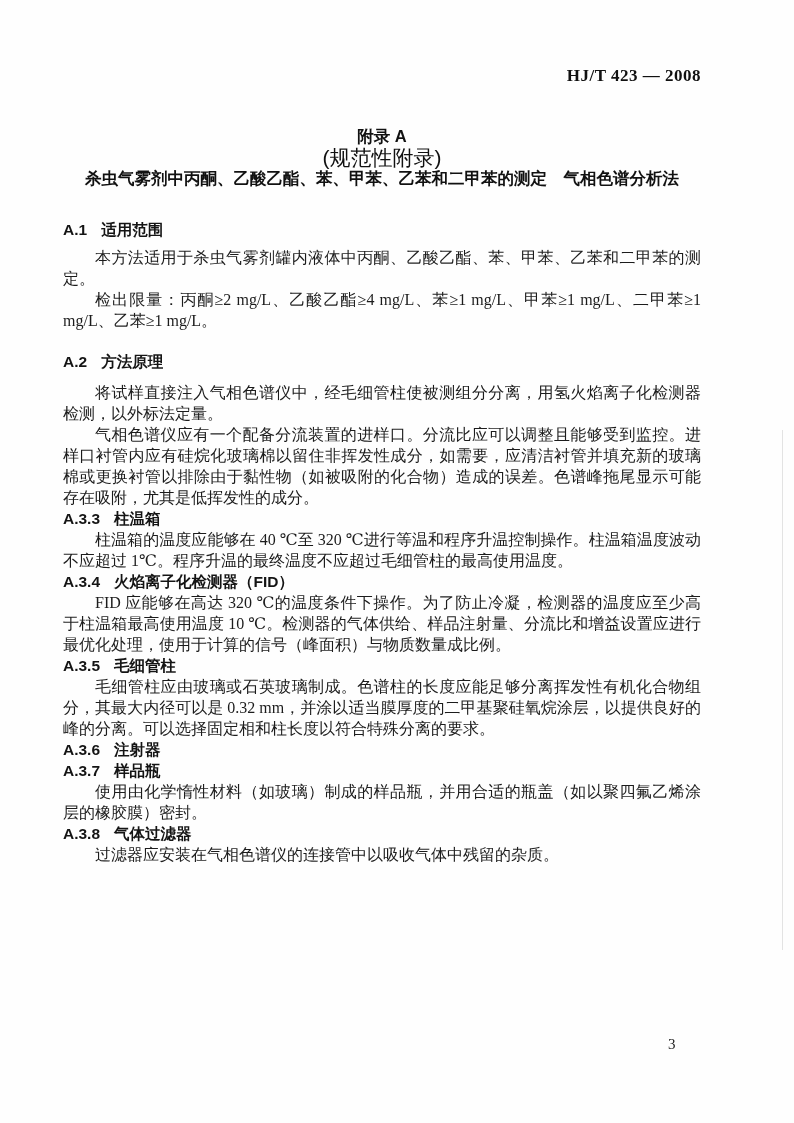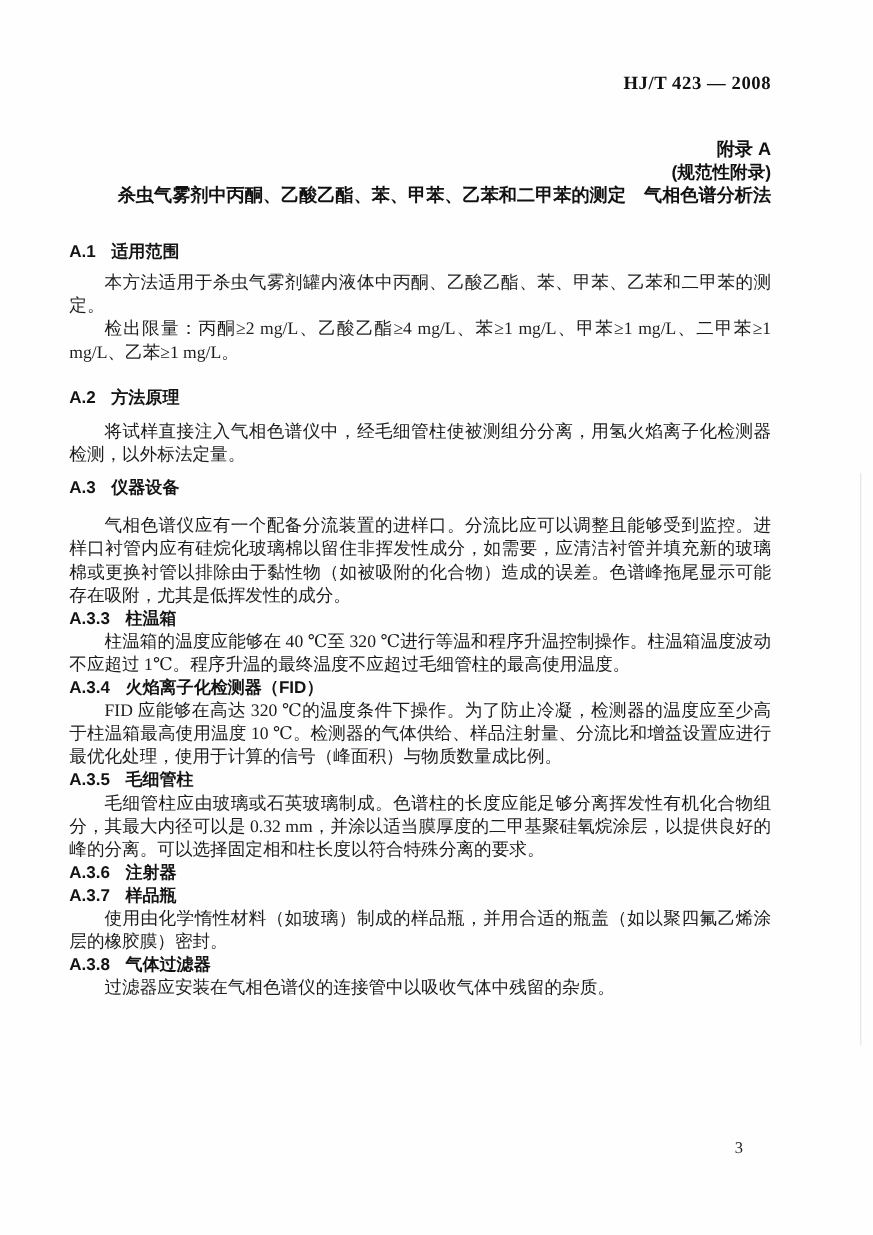--- a/index.html
+++ b/index.html
@@ -27,26 +27,26 @@
     text-align:right;
     font-family:"Liberation Serif","DejaVu Serif",serif;
     font-weight:bold;
     font-size:17px;
     letter-spacing:0.5px;
     color:#111;
   }
   
   .title-block{
     margin-top:40px;
-    text-align:right;
+    text-align:center;
     font-family:"Liberation Sans","DejaVu Sans",sans-serif;
     color:#111;
   }
   .title-line1{font-size:16.5px;font-weight:bold;line-height:21px;}
-  .title-line2{font-size:16px;font-weight:bold;line-height:21px;}
+  .title-line2{font-size:21px;font-weight:normal;line-height:21px;}
   .title-line3{font-size:16.5px;font-weight:bold;line-height:21px;}
   
   .h-major,.h-sub{
     font-family:"Liberation Sans","DejaVu Sans",sans-serif;
     font-weight:bold;
     font-size:15.5px;
     color:#141414;
     line-height:21px;
     margin:0;
   }
@@ -103,23 +103,20 @@
       <h2 class="h-major first"><span class="h-num">A.1</span><span>适用范围</span></h2>
       <p class="body-p">本方法适用于杀虫气雾剂罐内液体中丙酮、乙酸乙酯、苯、甲苯、乙苯和二甲苯的测定。</p>
       <p class="body-p">检出限量：丙酮≥2 mg/L、乙酸乙酯≥4 mg/L、苯≥1 mg/L、甲苯≥1 mg/L、二甲苯≥1 mg/L、乙苯≥1 mg/L。</p>
     </section>
 
     <section>
       <h2 class="h-major"><span class="h-num">A.2</span><span>方法原理</span></h2>
       <p class="body-p">将试样直接注入气相色谱仪中，经毛细管柱使被测组分分离，用氢火焰离子化检测器检测，以外标法定量。</p>
     </section>
 
-    <section>
-      <h2 class="h-major a3"><span class="h-num">A.3</span><span>仪器设备</span></h2>
-    </section>
 
 
     <section>
       <p class="body-p">气相色谱仪应有一个配备分流装置的进样口。分流比应可以调整且能够受到监控。进样口衬管内应有硅烷化玻璃棉以留住非挥发性成分，如需要，应清洁衬管并填充新的玻璃棉或更换衬管以排除由于黏性物（如被吸附的化合物）造成的误差。色谱峰拖尾显示可能存在吸附，尤其是低挥发性的成分。</p>
     </section>
 
     <section>
       <h2 class="h-sub"><span class="h-num">A.3.3</span><span>柱温箱</span></h2>
       <p class="body-p">柱温箱的温度应能够在 40 ℃至 320 ℃进行等温和程序升温控制操作。柱温箱温度波动不应超过 1℃。程序升温的最终温度不应超过毛细管柱的最高使用温度。</p>
     </section>

